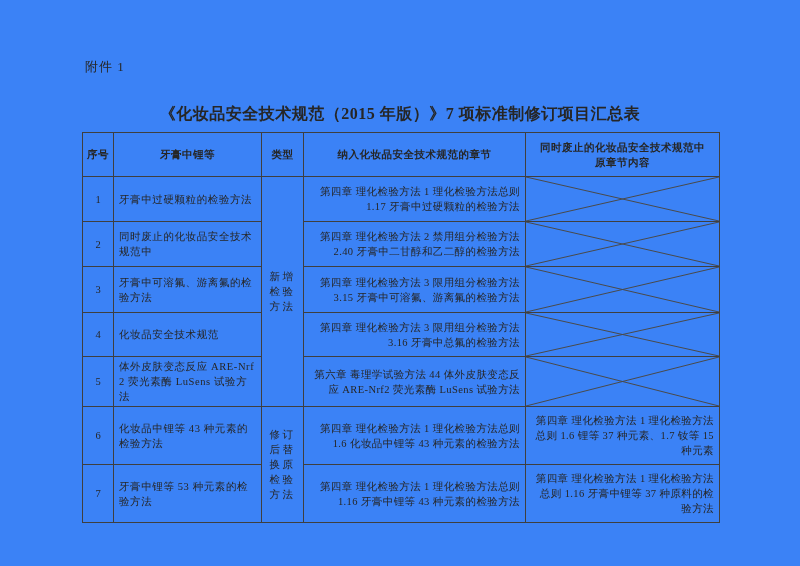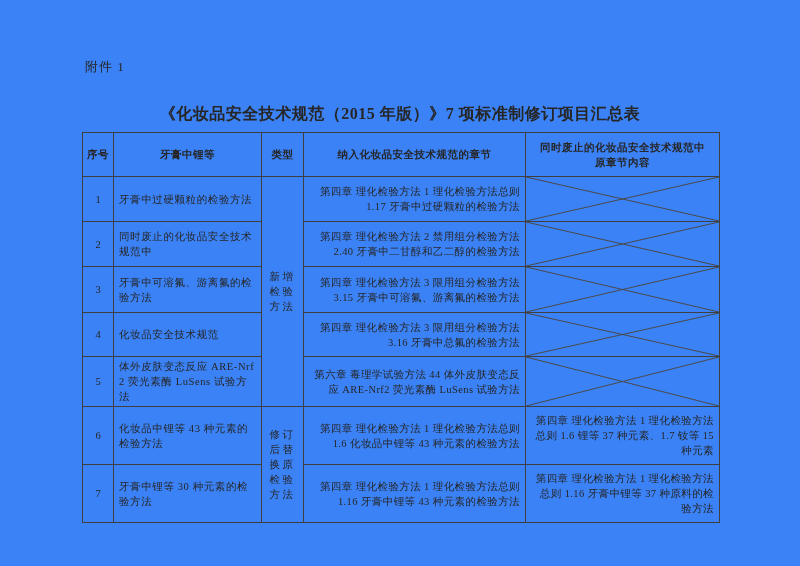--- a/index.html
+++ b/index.html
@@ -195,20 +195,20 @@
       </tr>
       <tr class="h-r6">
         <td class="no-cell">6</td>
         <td class="name-cell">化妆品中锂等 43 种元素的检验方法</td>
         <td class="type-cell" rowspan="2">修订后替换原检验方法</td>
         <td class="chapter-cell">第四章 理化检验方法 1 理化检验方法总则 1.6 化妆品中锂等 43 种元素的检验方法</td>
         <td class="abolished-cell">第四章 理化检验方法 1 理化检验方法总则 1.6 锂等 37 种元素、1.7 钕等 15 种元素</td>
       </tr>
       <tr class="h-r7">
         <td class="no-cell">7</td>
-        <td class="name-cell">牙膏中锂等 30 种元素的检验方法</td>
+        <td class="name-cell">牙膏中锂等 53 种元素的检验方法</td>
         <td class="chapter-cell">第四章 理化检验方法 1 理化检验方法总则 1.16 牙膏中锂等 43 种元素的检验方法</td>
         <td class="abolished-cell">第四章 理化检验方法 1 理化检验方法总则 1.16 牙膏中锂等 37 种原料的检验方法</td>
       </tr>
     </tbody>
   </table>
 
 </div>
 
 </body></html>

